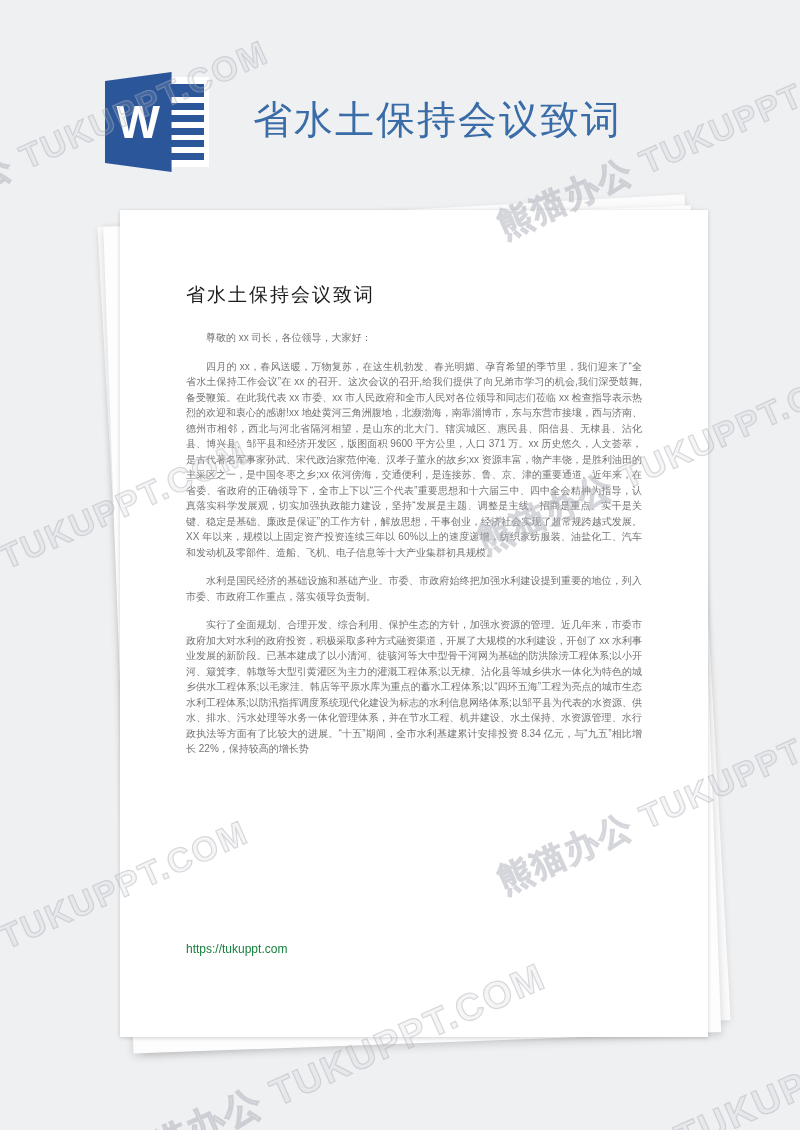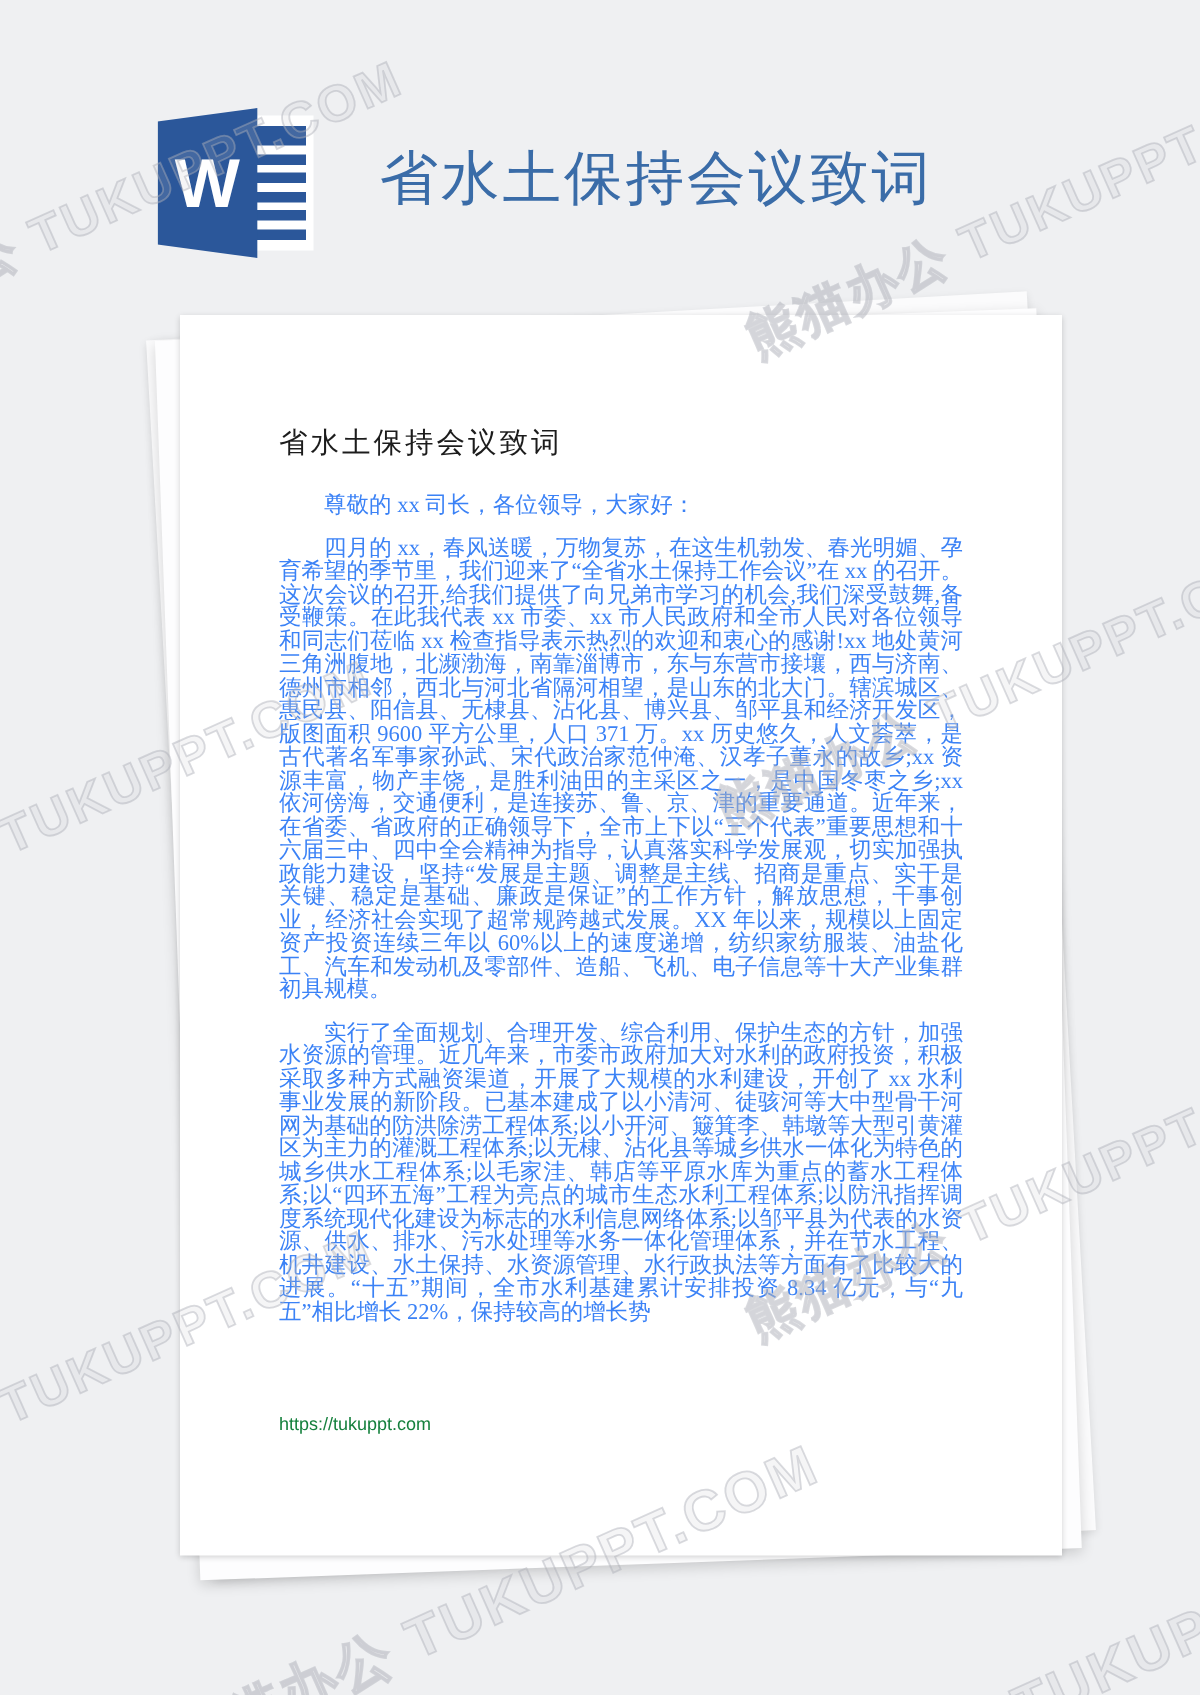--- a/index.html
+++ b/index.html
@@ -57,22 +57,22 @@
   }
 
   
   .doc-title {
     font-family:"Liberation Serif","DejaVu Serif",serif;
     font-size:19px; font-weight:400; color:#1c1c1c;
     letter-spacing:2px;
     margin-bottom:22px;
   }
   .doc-body p {
-    font-family:Liberation Serif, serif;
-    font-size:15px; line-height:15.5px; color:#3b82f6;
+    font-family:Liberation Sans, sans-serif;
+    font-size:10px; line-height:15.5px; color:#737373;
     text-align:justify; text-indent:2em;
     margin-bottom:13px;
     word-break:break-all;
   }
   .footer-link {
     position:absolute; left:66px; top:732px;
     font-size:12px; color:#15803d;
     font-family:"Liberation Sans","DejaVu Sans",sans-serif;
   }
 
@@ -116,20 +116,21 @@
 </div>
 
 <div class="paper-back2"></div>
 <div class="paper-back"></div>
 
 <div class="paper">
   <div class="doc-title">省水土保持会议致词</div>
   <div class="doc-body">
       <p>尊敬的 xx 司长，各位领导，大家好：</p>
       <p>四月的 xx，春风送暖，万物复苏，在这生机勃发、春光明媚、孕育希望的季节里，我们迎来了“全省水土保持工作会议”在 xx 的召开。这次会议的召开,给我们提供了向兄弟市学习的机会,我们深受鼓舞,备受鞭策。在此我代表 xx 市委、xx 市人民政府和全市人民对各位领导和同志们莅临 xx 检查指导表示热烈的欢迎和衷心的感谢!xx 地处黄河三角洲腹地，北濒渤海，南靠淄博市，东与东营市接壤，西与济南、德州市相邻，西北与河北省隔河相望，是山东的北大门。辖滨城区、惠民县、阳信县、无棣县、沾化县、博兴县、邹平县和经济开发区，版图面积 9600 平方公里，人口 371 万。xx 历史悠久，人文荟萃，是古代著名军事家孙武、宋代政治家范仲淹、汉孝子董永的故乡;xx 资源丰富，物产丰饶，是胜利油田的主采区之一，是中国冬枣之乡;xx 依河傍海，交通便利，是连接苏、鲁、京、津的重要通道。近年来，在省委、省政府的正确领导下，全市上下以“三个代表”重要思想和十六届三中、四中全会精神为指导，认真落实科学发展观，切实加强执政能力建设，坚持“发展是主题、调整是主线、招商是重点、实干是关键、稳定是基础、廉政是保证”的工作方针，解放思想，干事创业，经济社会实现了超常规跨越式发展。XX 年以来，规模以上固定资产投资连续三年以 60%以上的速度递增，纺织家纺服装、油盐化工、汽车和发动机及零部件、造船、飞机、电子信息等十大产业集群初具规模。</p>
+      <p>水利是国民经济的基础设施和基础产业。市委、市政府始终把加强水利建设提到重要的地位，列入市委、市政府工作重点，落实领导负责制。</p>
       <p>实行了全面规划、合理开发、综合利用、保护生态的方针，加强水资源的管理。近几年来，市委市政府加大对水利的政府投资，积极采取多种方式融资渠道，开展了大规模的水利建设，开创了 xx 水利事业发展的新阶段。已基本建成了以小清河、徒骇河等大中型骨干河网为基础的防洪除涝工程体系;以小开河、簸箕李、韩墩等大型引黄灌区为主力的灌溉工程体系;以无棣、沾化县等城乡供水一体化为特色的城乡供水工程体系;以毛家洼、韩店等平原水库为重点的蓄水工程体系;以“四环五海”工程为亮点的城市生态水利工程体系;以防汛指挥调度系统现代化建设为标志的水利信息网络体系;以邹平县为代表的水资源、供水、排水、污水处理等水务一体化管理体系，并在节水工程、机井建设、水土保持、水资源管理、水行政执法等方面有了比较大的进展。“十五”期间，全市水利基建累计安排投资 8.34 亿元，与“九五”相比增长 22%，保持较高的增长势</p>
     </div>
   <div class="footer-link">https://tukuppt.com</div>
 </div>
 
 <div class="wm wm1">熊猫办公 TUKUPPT.COM</div>
 <div class="wm wm2">熊猫办公 TUKUPPT.COM</div>
 <div class="wm wm3">熊猫办公 TUKUPPT.COM</div>
 <div class="wm wm4">熊猫办公 TUKUPPT.COM</div>
 <div class="wm wm5">熊猫办公 TUKUPPT.COM</div>

